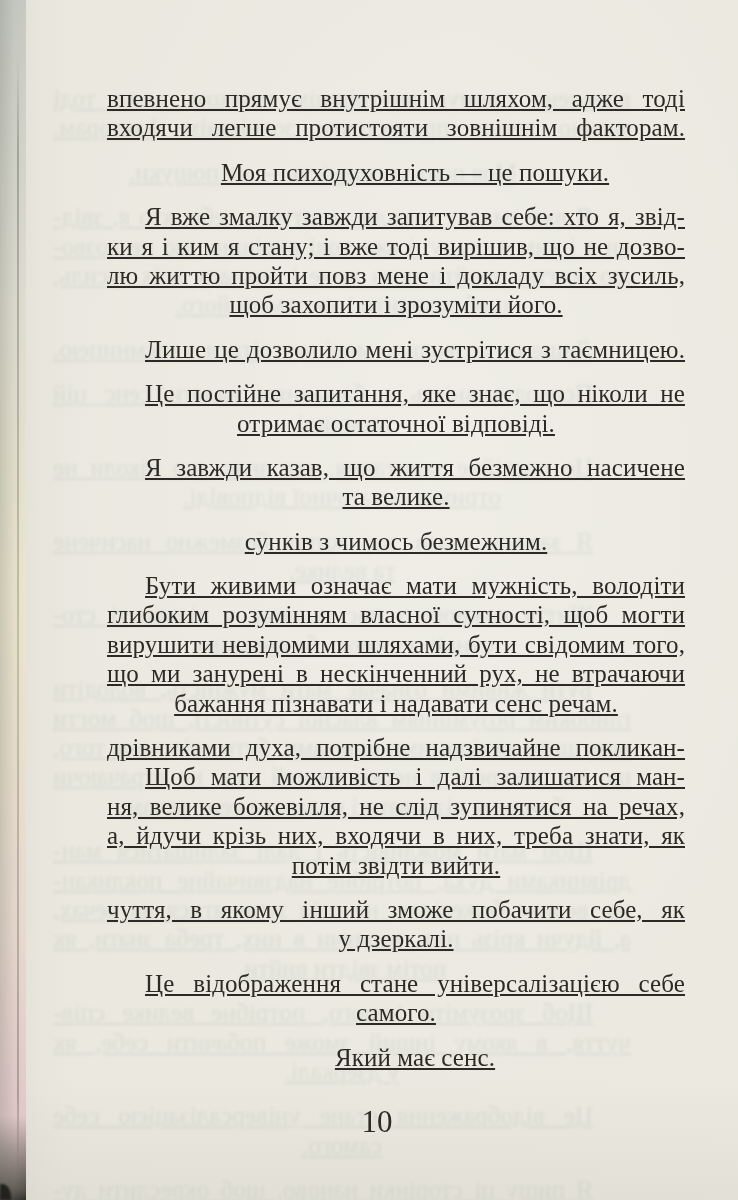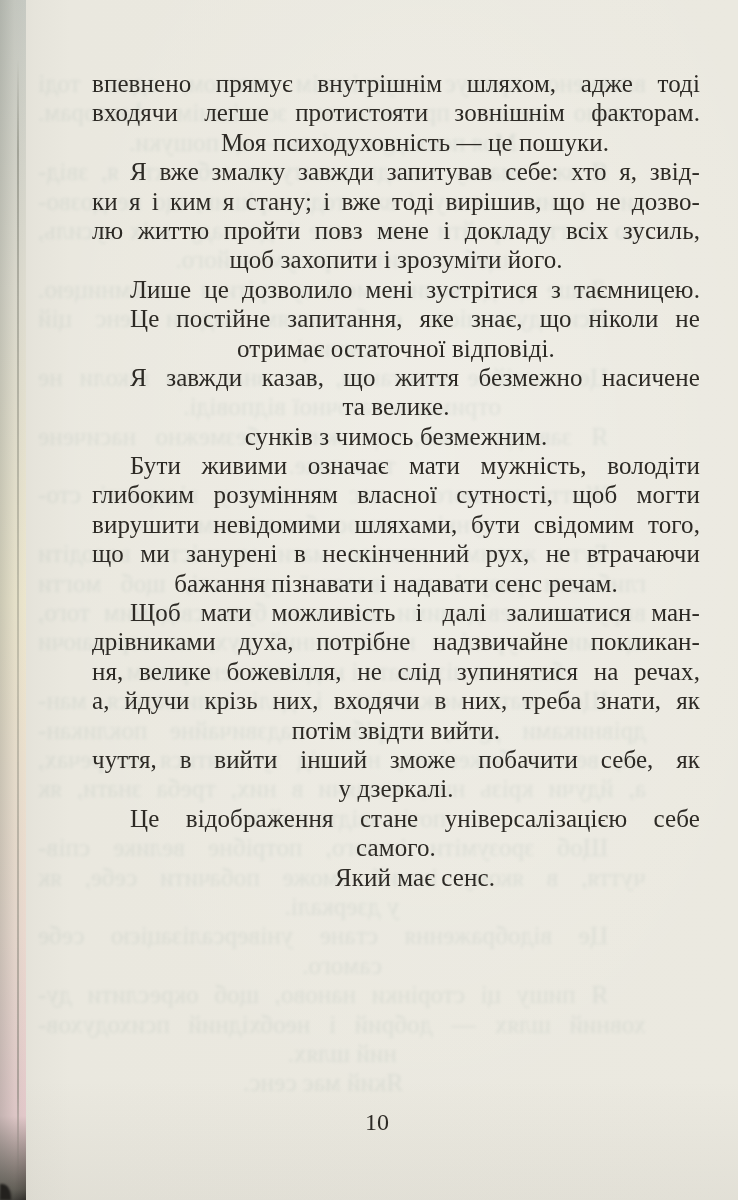--- a/index.html
+++ b/index.html
@@ -71,35 +71,35 @@
   .text-block {
     position: absolute;
     left: 92px;
     top: 69px;
     width: 608px;
     color: var(--ink, #2d2a25);
     font-size: 25px;
     line-height: 29.4px;
     letter-spacing: 0.1px;
   }
-  .para { margin: 0; }
+  .para { margin: 15px; text-decoration: underline; }
   .line { height: 29.4px; }
   .just { text-align: justify; text-align-last: justify; }
   .last { text-align: center; white-space: nowrap; }
   .fill { text-align: justify; text-align-last: justify; white-space: normal; }
   .ind  { text-indent: 38px; }
   .page-number {
     position: absolute;
     left: 92px;
     top: 1108px;
     width: 608px;
     text-align: center;
     transform: translateX(-19px);
     color: var(--ink, #2d2a25);
-    font-size: 24px;
+    font-size: 31px;
     line-height: 28px;
   }
 </style>
 </head>
 <body>
 
 <div class="page">
 
   <div class="bleed" aria-hidden="true">
     <div class="text-block" id="bleed-block">
@@ -203,28 +203,28 @@
         <div class="line last">сунків з чимось безмежним.</div>
       </div>
       <div class="para">
         <div class="line just ind">Бути живими означає мати мужність, володіти</div>
         <div class="line just">глибоким розумінням власної сутності, щоб могти</div>
         <div class="line just">вирушити невідомими шляхами, бути свідомим того,</div>
         <div class="line just">що ми занурені в нескінченний рух, не втрачаючи</div>
         <div class="line last">бажання пізнавати і надавати сенс речам.</div>
       </div>
       <div class="para">
+        <div class="line just">дрівниками духа, потрібне надзвичайне покликан-</div>
         <div class="line just ind">Щоб мати можливість і далі залишатися ман-</div>
-        <div class="line just">дрівниками духа, потрібне надзвичайне покликан-</div>
         <div class="line just">ня, велике божевілля, не слід зупинятися на речах,</div>
         <div class="line just">а, йдучи крізь них, входячи в них, треба знати, як</div>
         <div class="line last">потім звідти вийти.</div>
       </div>
       <div class="para">
-        <div class="line just">чуття, в вийти інший зможе побачити себе, як</div>
+        <div class="line just">чуття, в якому інший зможе побачити себе, як</div>
         <div class="line last">у дзеркалі.</div>
       </div>
       <div class="para">
         <div class="line just ind">Це відображення стане універсалізацією себе</div>
         <div class="line last">самого.</div>
       </div>
       <div class="para">
         <div class="line last ind">Який має сенс.</div>
       </div>
     </div>

